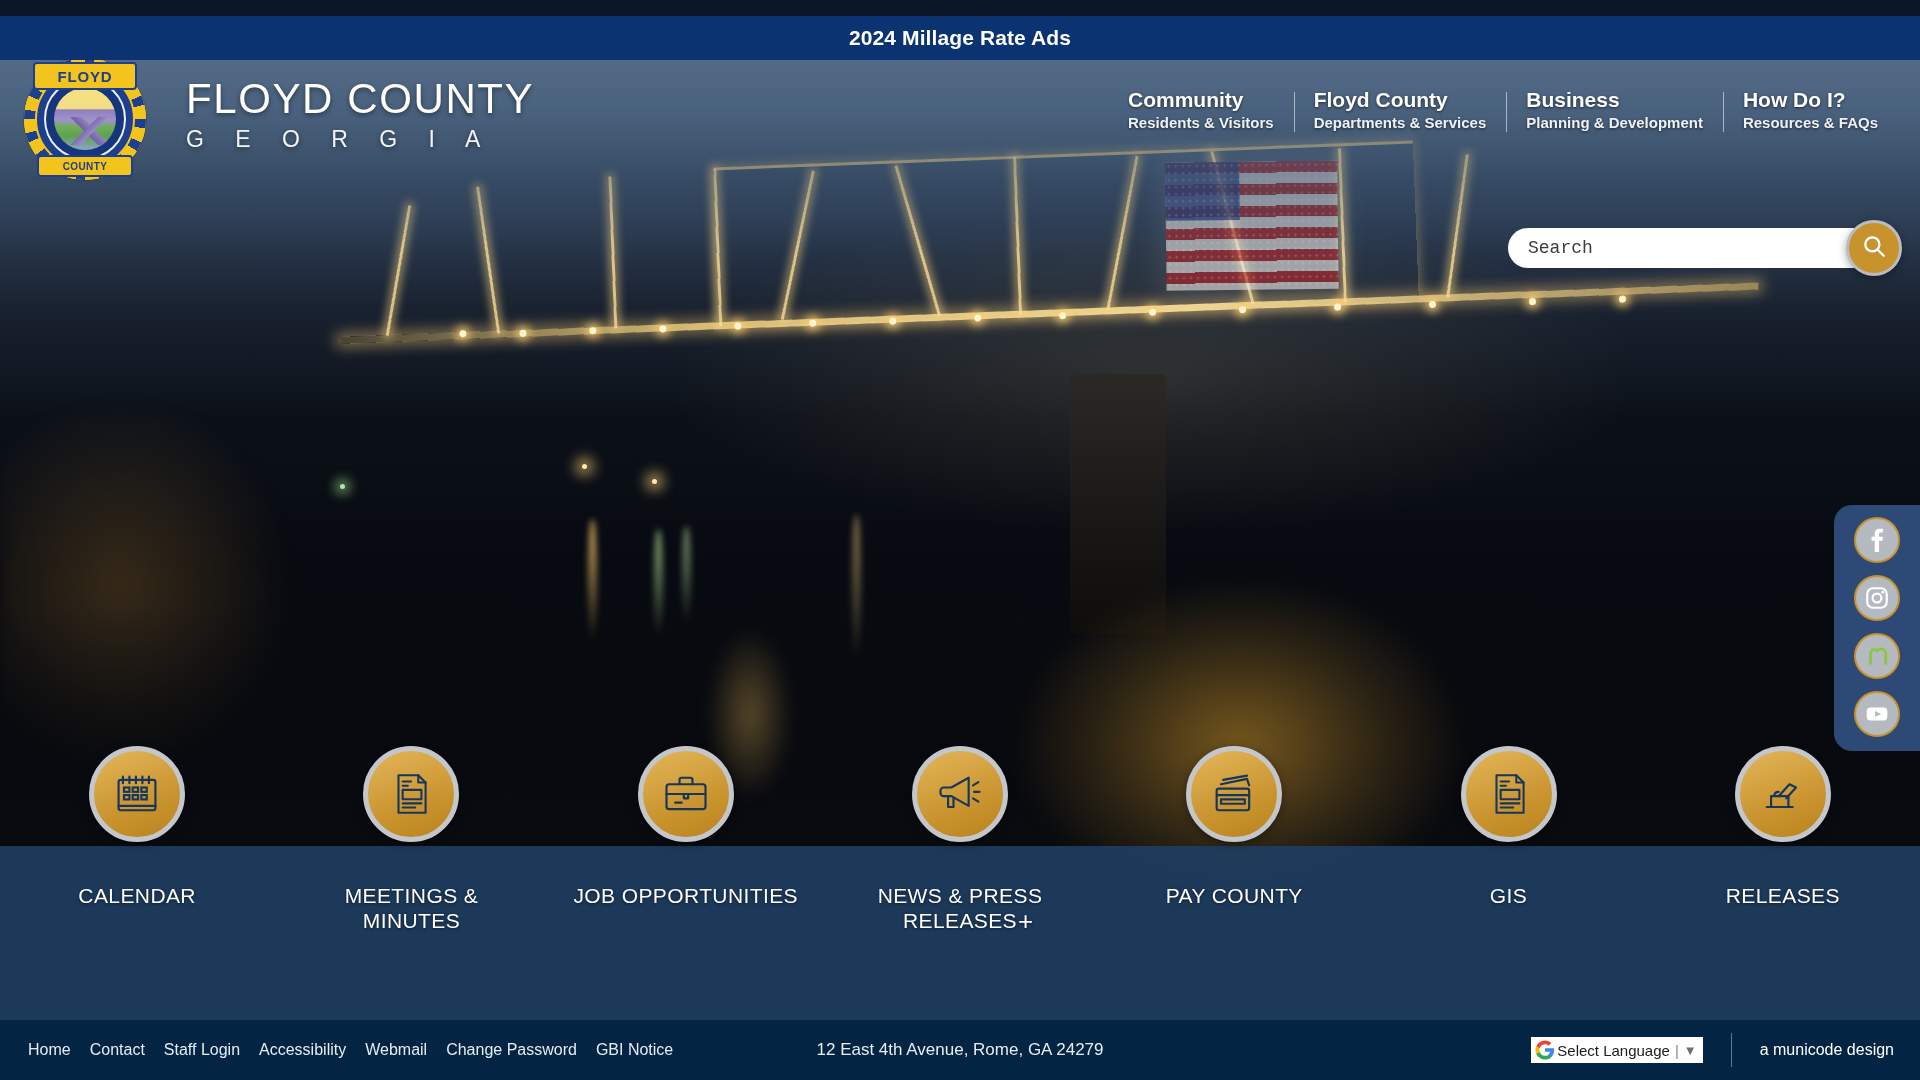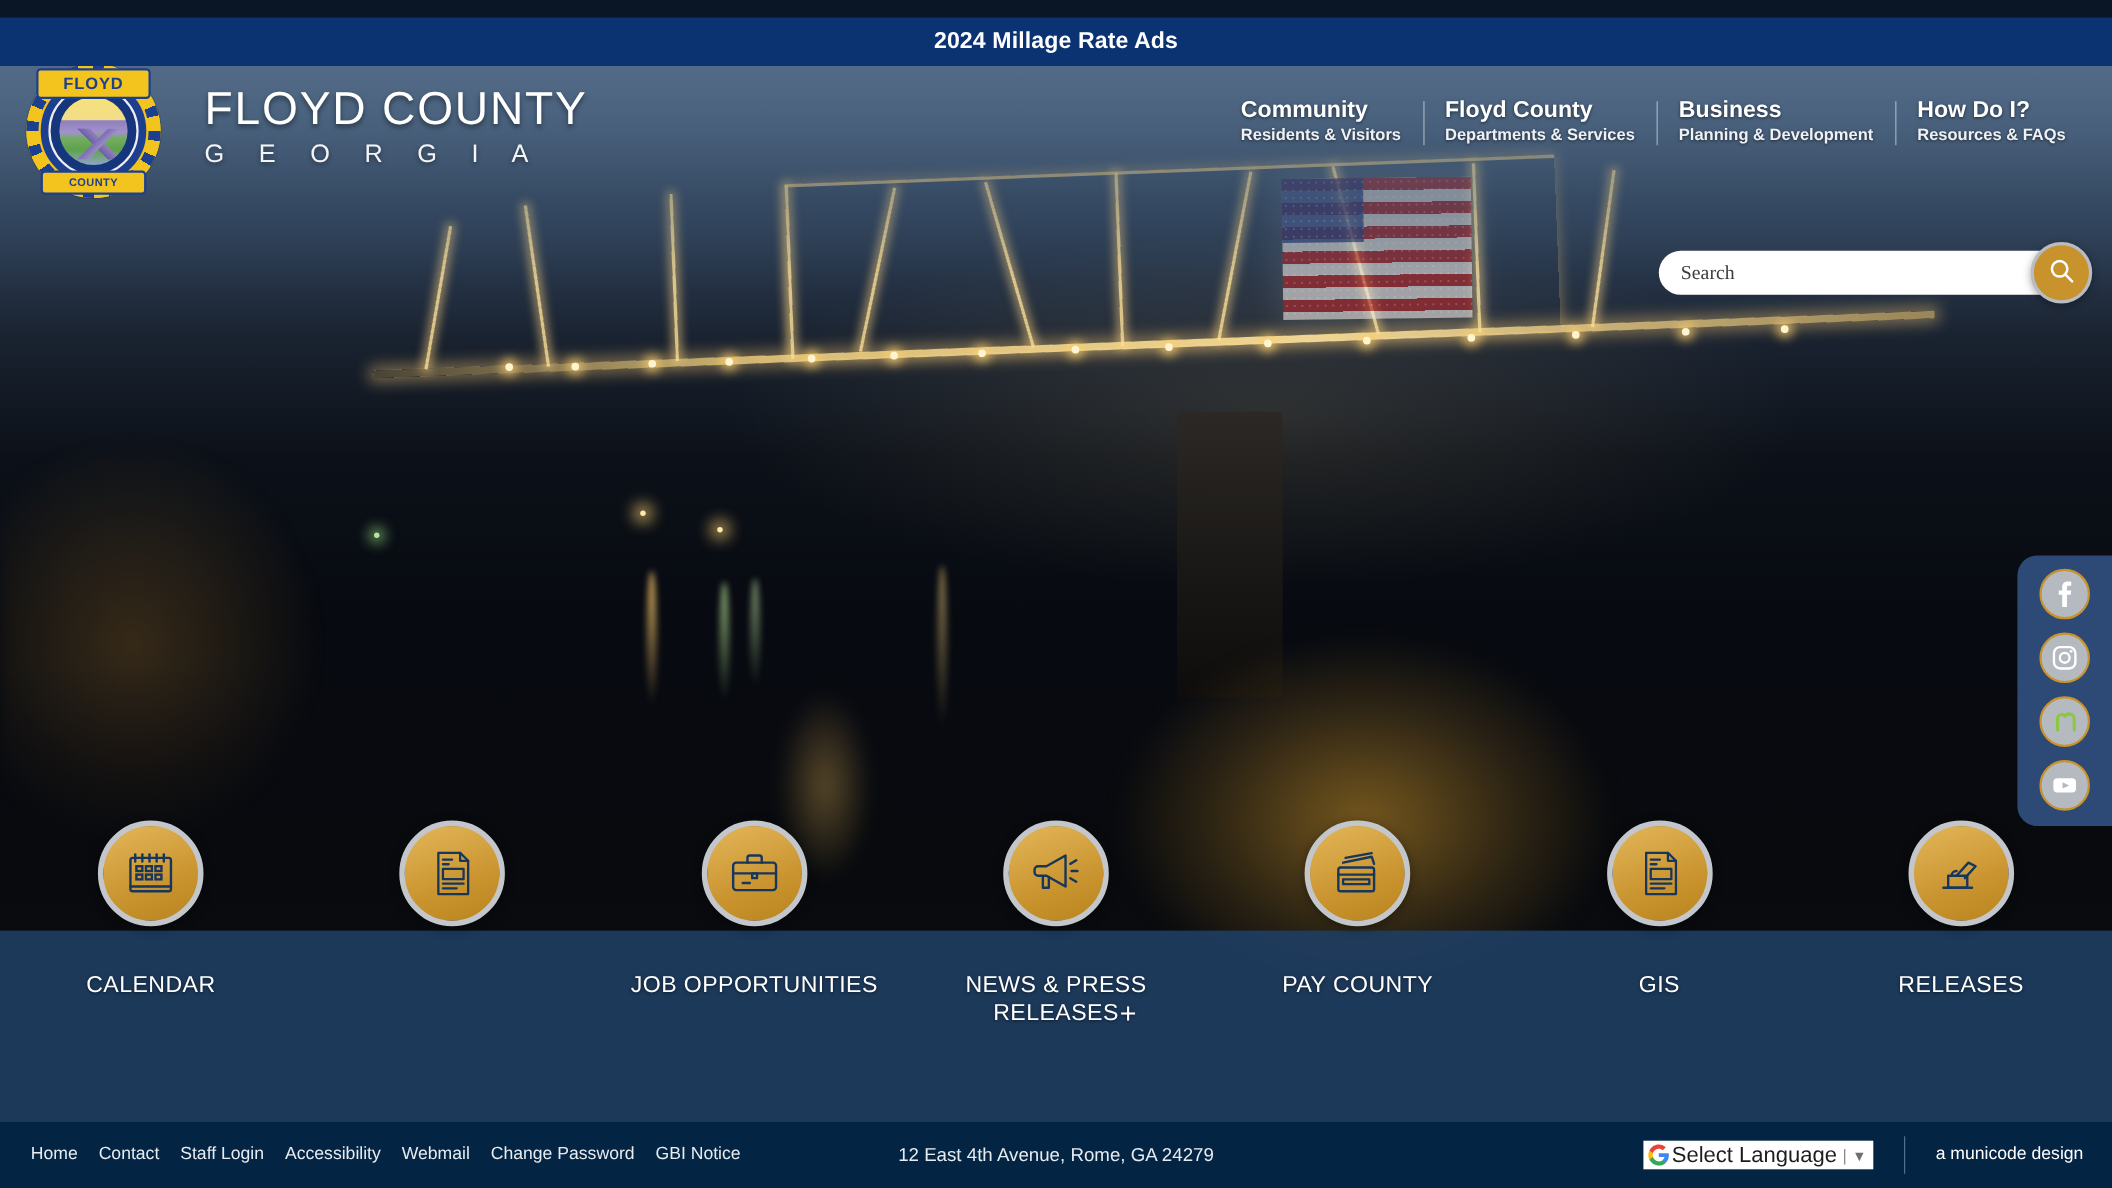--- a/index.html
+++ b/index.html
@@ -213,21 +213,21 @@
   
   .searchwrap {
     position: absolute; right: 22px; top: 228px;
     width: 390px; height: 40px; z-index: 22;
   }
   .search-input {
     position: absolute; left: 0; top: 0;
     width: 350px; height: 40px;
     border: none; outline: none; border-radius: 20px 0 0 20px;
     background: #ffffff; color: #2b2b2b;
-    font-size: 18px; font-family: Liberation Serif, serif;
+    font-size: 18px; font-family: Liberation Mono, monospace;
     padding: 0 20px;
   }
   .search-input::placeholder { color: #3d3d3d; }
   .search-btn {
     position: absolute; left: 338px; top: -8px;
     width: 56px; height: 56px; border-radius: 50%;
     background: #c8922d; border: 3px solid #b9bdc2;
     display: flex; align-items: center; justify-content: center;
     cursor: pointer; box-shadow: 0 2px 8px rgba(0,0,0,.35);
   }
@@ -298,21 +298,21 @@
     position: absolute; left: 50%; transform: translateX(-50%);
     color: #e7ecf1; font-size: 17px; white-space: nowrap;
   }
   .footer-right {
     position: absolute; right: 26px; display: flex; align-items: center; gap: 0;
   }
   .gtrans {
     display: flex; align-items: center; gap: 2px;
     background: #ffffff; height: 26px; padding: 0 6px 0 4px;
   }
-  .gtrans .glabel { color: #1c1c1c; font-size: 20px; }
+  .gtrans .glabel { color: #1c1c1c; font-size: 15px; }
   .gtrans .gsep { color: #8a8a8a; font-size: 15px; margin: 0 3px; }
   .gtrans .gcaret { color: #6f6f6f; font-size: 13px; }
   .foot-div {
     width: 1px; height: 34px; background: #5b7897; margin: 0 28px;
   }
   .municode { color: #ffffff; font-size: 16px; white-space: nowrap; }
   .g-logo { width: 20px; height: 20px; position: relative; }
 </style>
 </head>
 <body>
@@ -479,20 +479,21 @@
       <svg width="50" height="50" viewBox="0 0 48 48" fill="none" stroke="#17365c" stroke-width="2" stroke-linecap="round" stroke-linejoin="round">
         <path d="M12 6h19l7 7v29H12z"></path>
         <path d="M31 6v7h7"></path>
         <line x1="16" y1="12" x2="24" y2="12"></line>
         <line x1="16" y1="16" x2="21" y2="16"></line>
         <rect x="16" y="20" width="18" height="9"></rect>
         <line x1="16" y1="33" x2="34" y2="33"></line>
         <line x1="16" y1="37" x2="28" y2="37"></line>
       </svg>
     </div>
+    <div class="quick-label">MEETINGS &amp; MINUTES</div>
   </div>
 
   <div class="quick-item">
     <div class="quick-circle">
       <svg width="52" height="52" viewBox="0 0 48 48" fill="none" stroke="#17365c" stroke-width="2" stroke-linecap="round" stroke-linejoin="round">
         <rect x="6" y="15" width="36" height="23" rx="2.5"></rect>
         <path d="M18 15v-4a2 2 0 012-2h8a2 2 0 012 2v4"></path>
         <line x1="6" y1="24" x2="42" y2="24"></line>
         <path d="M22 24h4v4h-4z"></path>
         <line x1="14" y1="32" x2="20" y2="32"></line>

